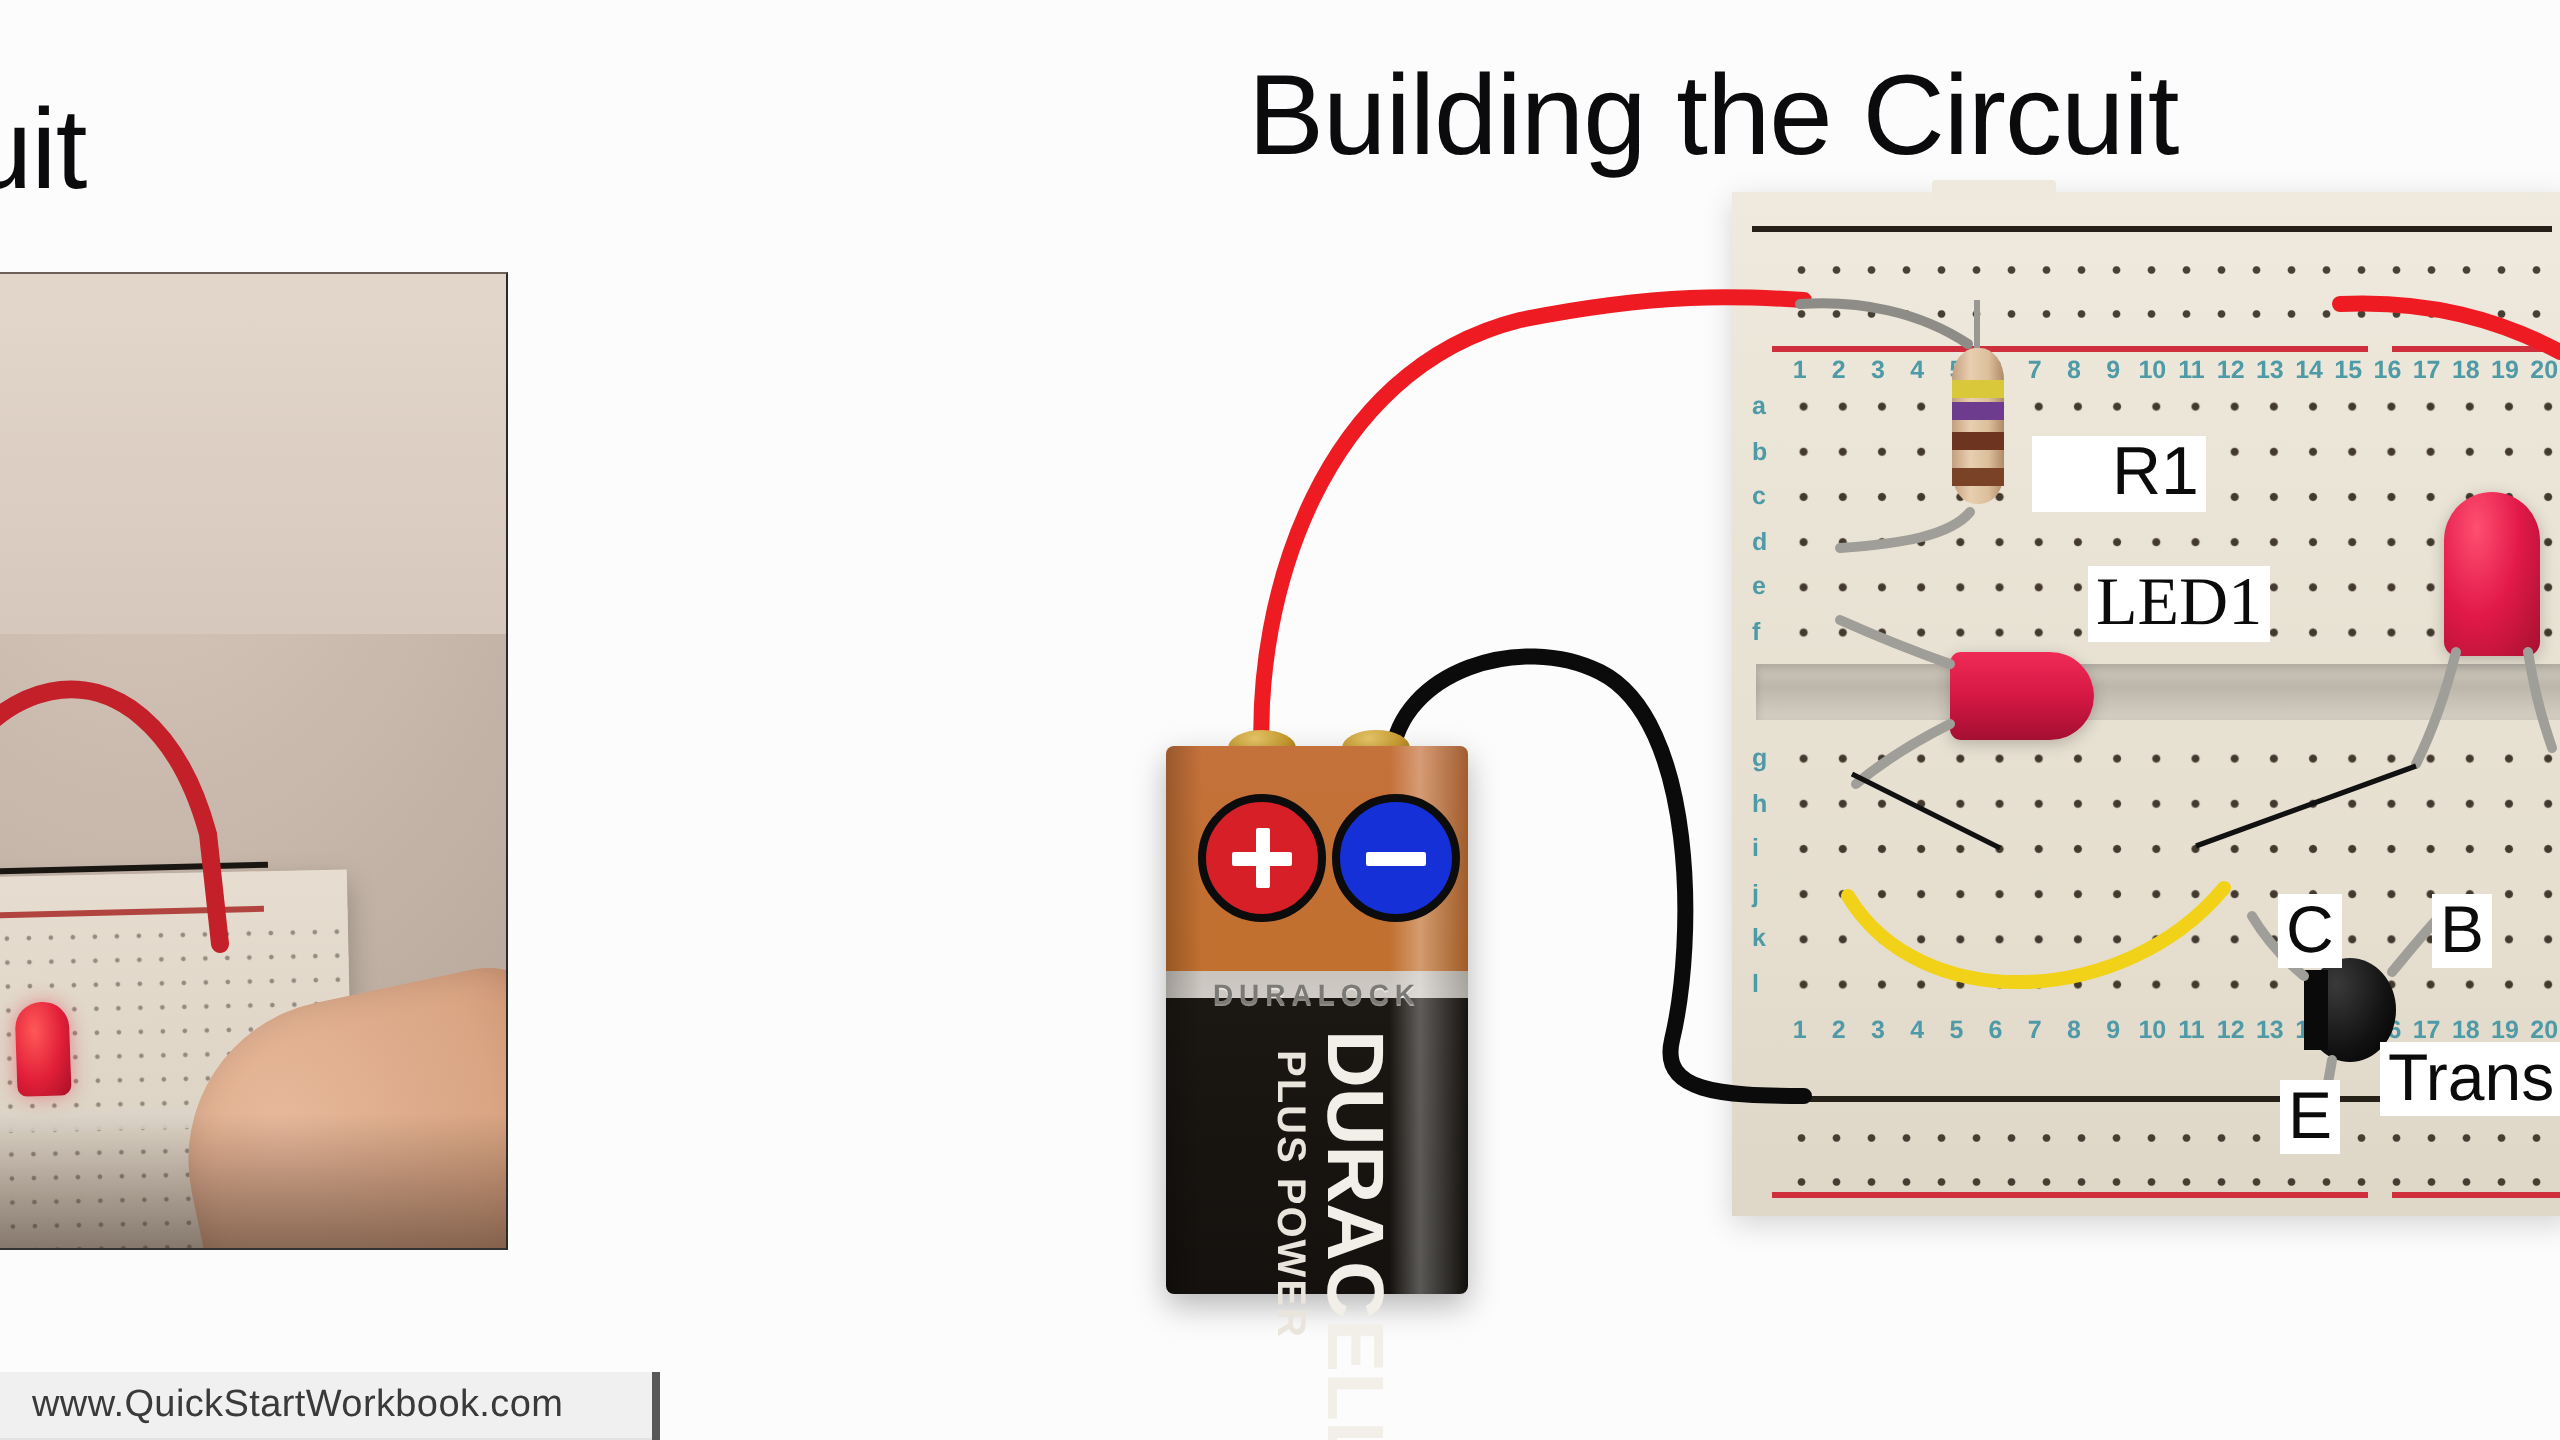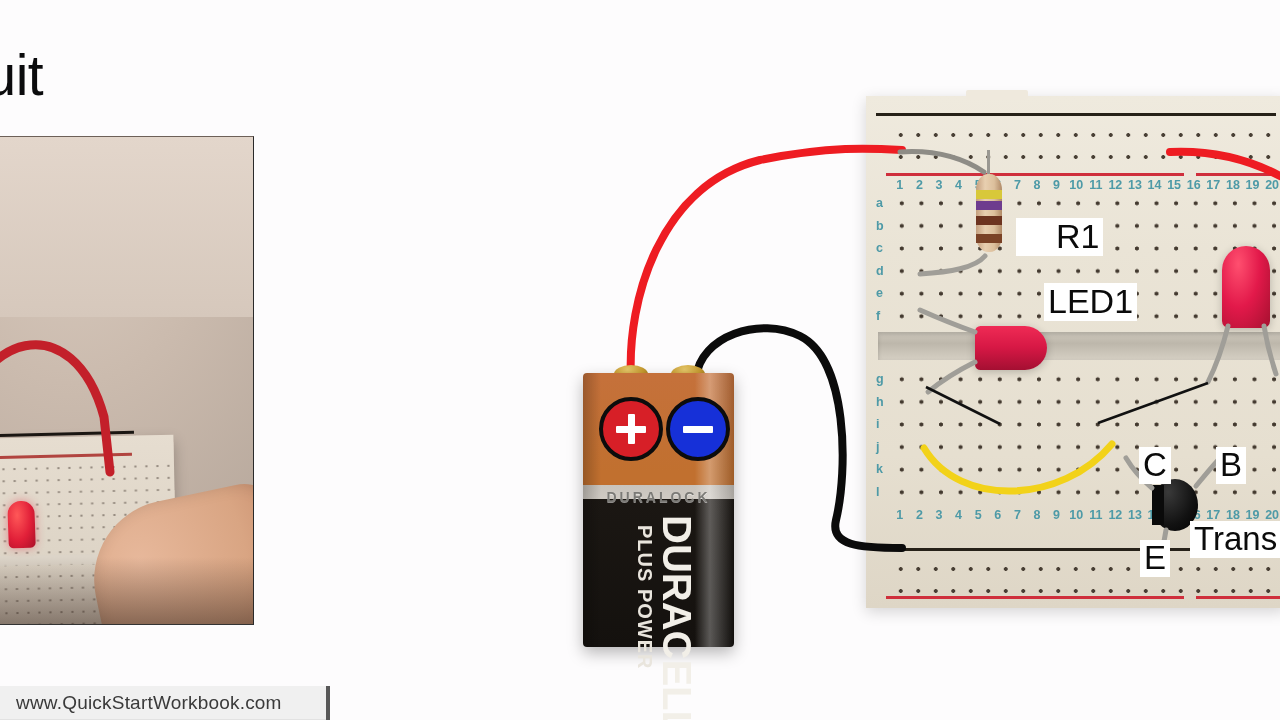--- a/index.html
+++ b/index.html
@@ -277,21 +277,21 @@
     position: absolute;
     background: #ffffff;
     color: #0b0b0b;
     font-size: 34px;
     line-height: 1.05;
     padding: 1px 4px;
     white-space: nowrap;
     font-weight: 400;
   }
   #lbl-r1      { left: 1016px; top: 218px; padding-left: 40px; }
-  #lbl-led1    { left: 1044px; top: 283px; }
+  #lbl-led1    { left: 1044px; top: 283px; font-family: Liberation Serif, serif; }
   #lbl-cathode { left: 957px;  top: 412px; }
   #lbl-c       { left: 1139px; top: 447px; font-size: 33px; }
   #lbl-b       { left: 1216px; top: 447px; font-size: 33px; }
   #lbl-e       { left: 1140px; top: 540px; font-size: 33px; }
   #lbl-trans   { left: 1190px; top: 521px; font-size: 33px; }
 
   
   #watermark {
     position: absolute; left: -4px; top: 686px;
     width: 330px; height: 34px;
@@ -307,20 +307,21 @@
     letter-spacing: 0.2px;
   }
 </style>
 </head>
 <body>
 
 <div id="stage">
 
   <div class="slide-title" id="title-prev">rcuit</div>
 
+  <div class="slide-title" id="title-main">Building the Circuit</div>
 
   <div id="photo-inset">
     <div class="pi-layer" id="pi-wall"></div>
     <div class="pi-layer" id="pi-wall2"></div>
     <div class="pi-layer" id="pi-bb-line-top"></div>
     <div class="pi-layer" id="pi-bb"></div>
     <div class="pi-layer" id="pi-holes"></div>
     <div class="pi-layer" id="pi-gap"></div>
     <div class="pi-layer" id="pi-bb-red1"></div>
 

